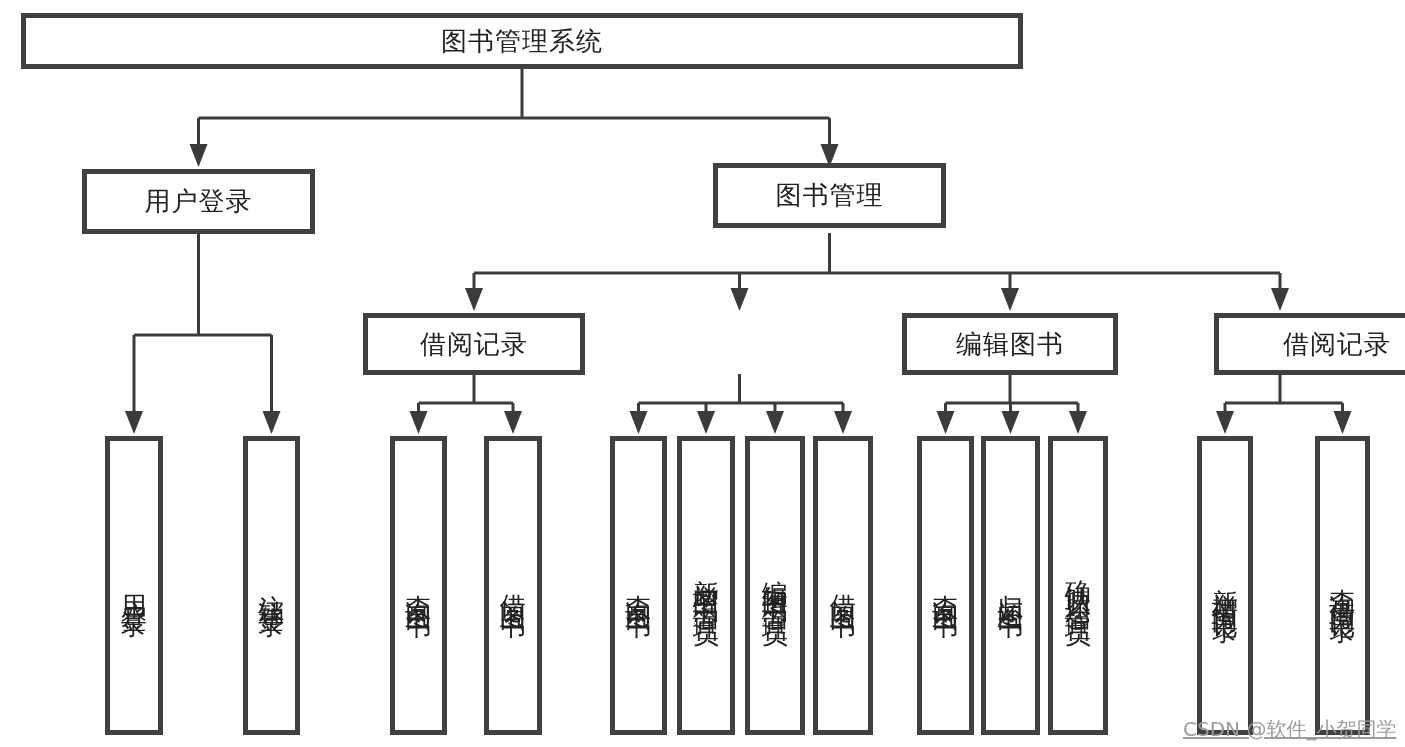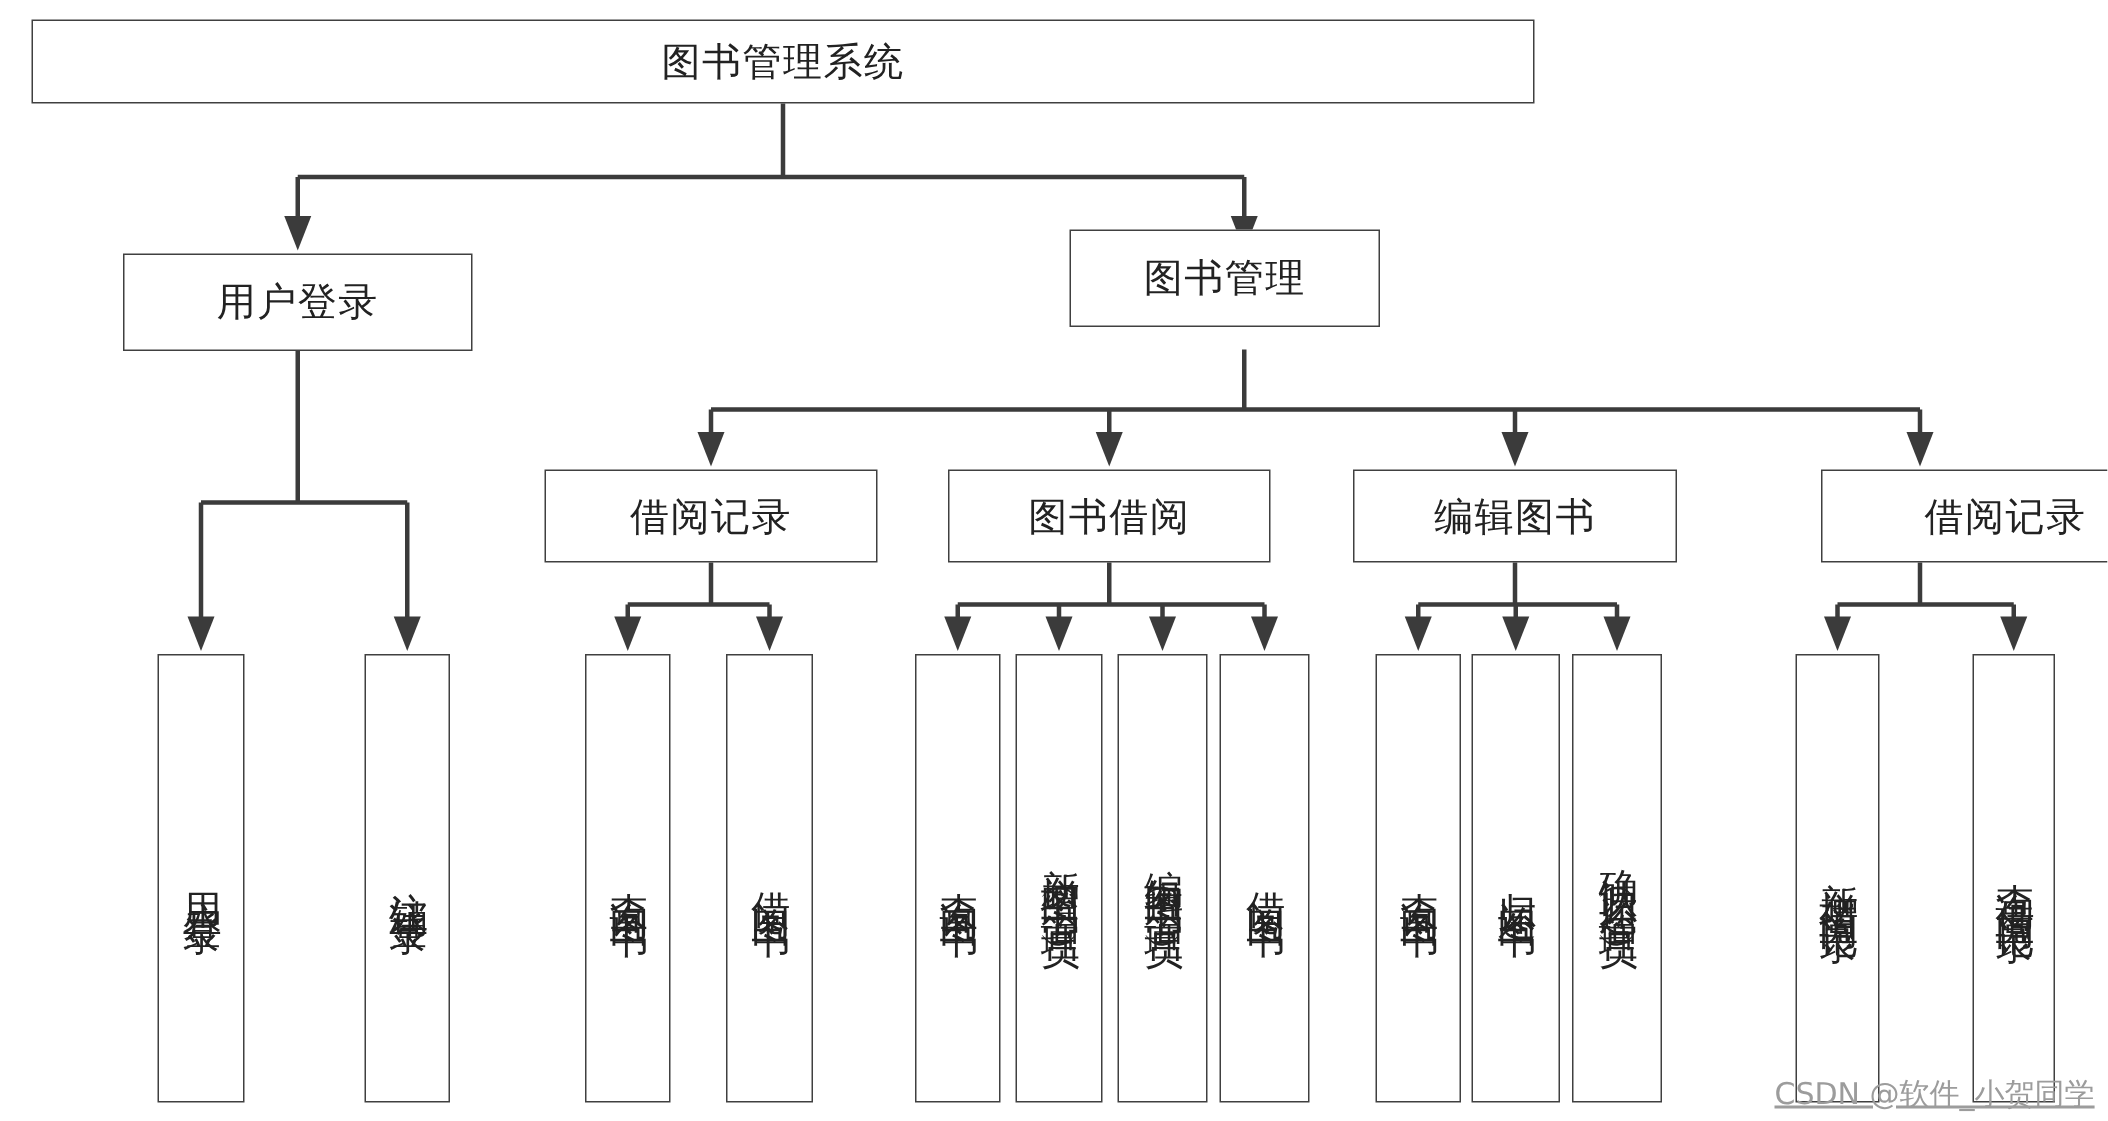--- a/index.html
+++ b/index.html
@@ -19,21 +19,21 @@
     position: absolute;
     left: 0;
     top: 0;
     width: 1405px;
     height: 747px;
   }
   .node {
     position: absolute;
     box-sizing: border-box;
     background: #ffffff;
-    border: 1px solid #404040;
+    border: 5px solid #404040;
     display: flex;
     align-items: center;
     justify-content: center;
     color: #222222;
     z-index: 2;
   }
   .hlabel {
     font-size: 26px;
     letter-spacing: 1px;
     white-space: nowrap;
@@ -124,29 +124,26 @@
     </g>
   </svg>
 
   <div class="node" style="left:21px;top:13px;width:1002px;height:56px">
     <span class="hlabel">图书管理系统</span>
   </div>
 
   <div class="node" style="left:82px;top:169px;width:233px;height:65px">
     <span class="hlabel">用户登录</span>
   </div>
-  <div class="node" style="left:713px;top:153px;width:207px;height:65px">
+  <div class="node" style="left:713px;top:163px;width:233px;height:65px">
     <span class="hlabel">图书管理</span>
   </div>
 
   <div class="node" style="left:363px;top:313px;width:222px;height:62px">
     <span class="hlabel">借阅记录</span>
-  </div>
-  <div class="node" style="left:632px;top:313px;width:215px;height:62px">
-    <span class="hlabel">图书借阅</span>
   </div>
   <div class="node" style="left:902px;top:313px;width:216px;height:62px">
     <span class="hlabel">编辑图书</span>
   </div>
   <div class="node" style="left:1214px;top:313px;width:246px;height:62px">
     <span class="hlabel">借阅记录</span>
   </div>
 
   <div class="node" style="left:105px;top:436px;width:58px;height:299px">
     <span class="vtext">用户登录</span>

